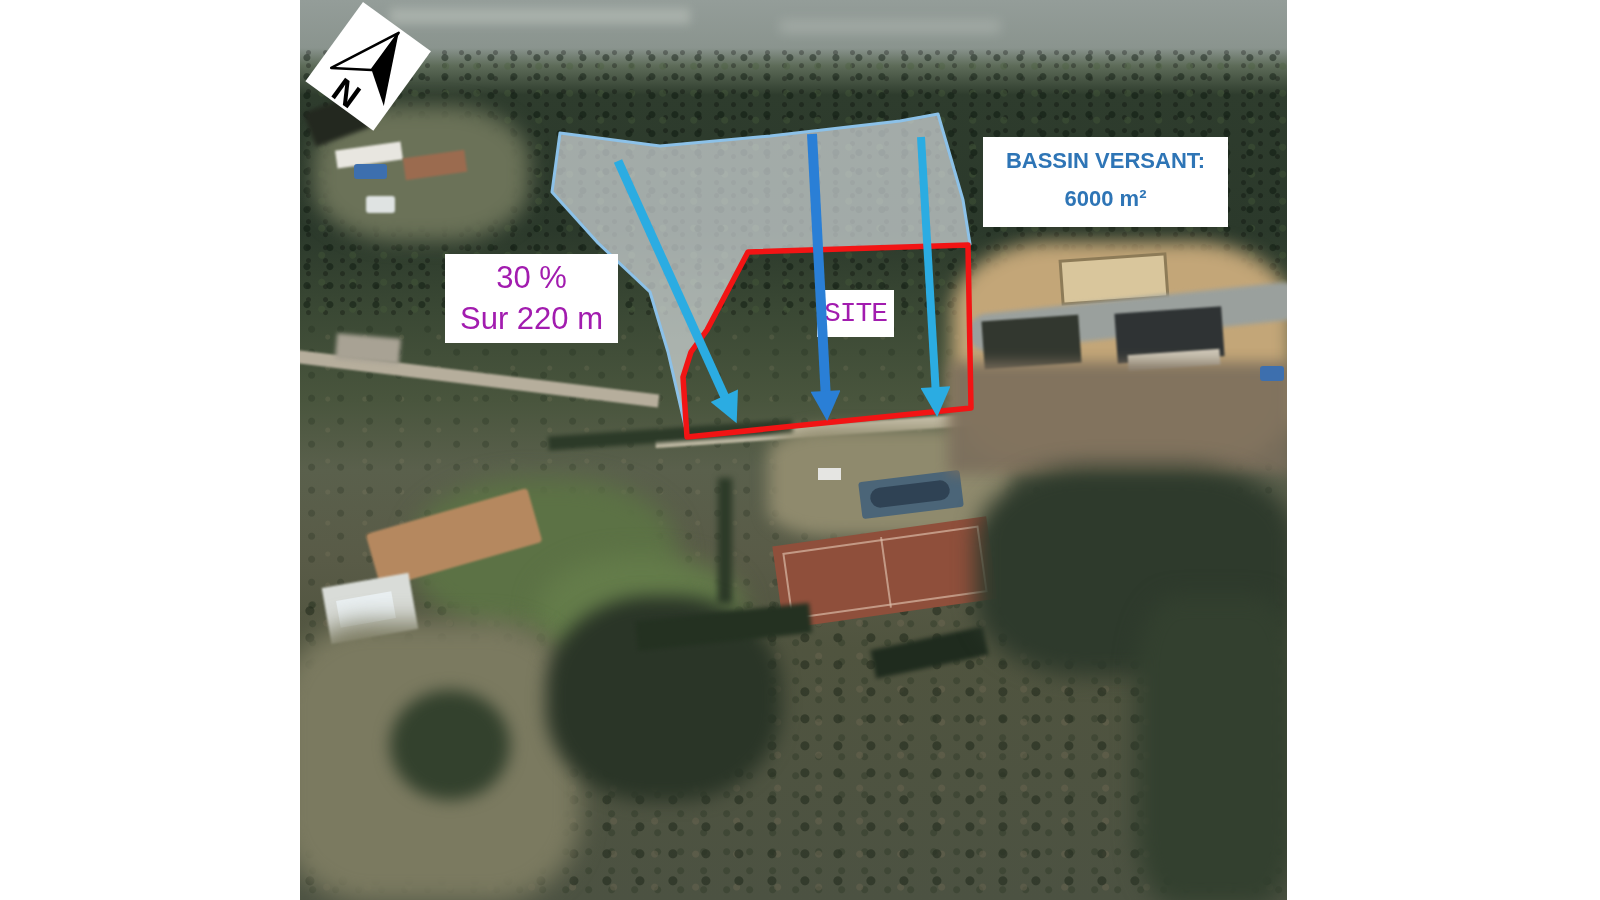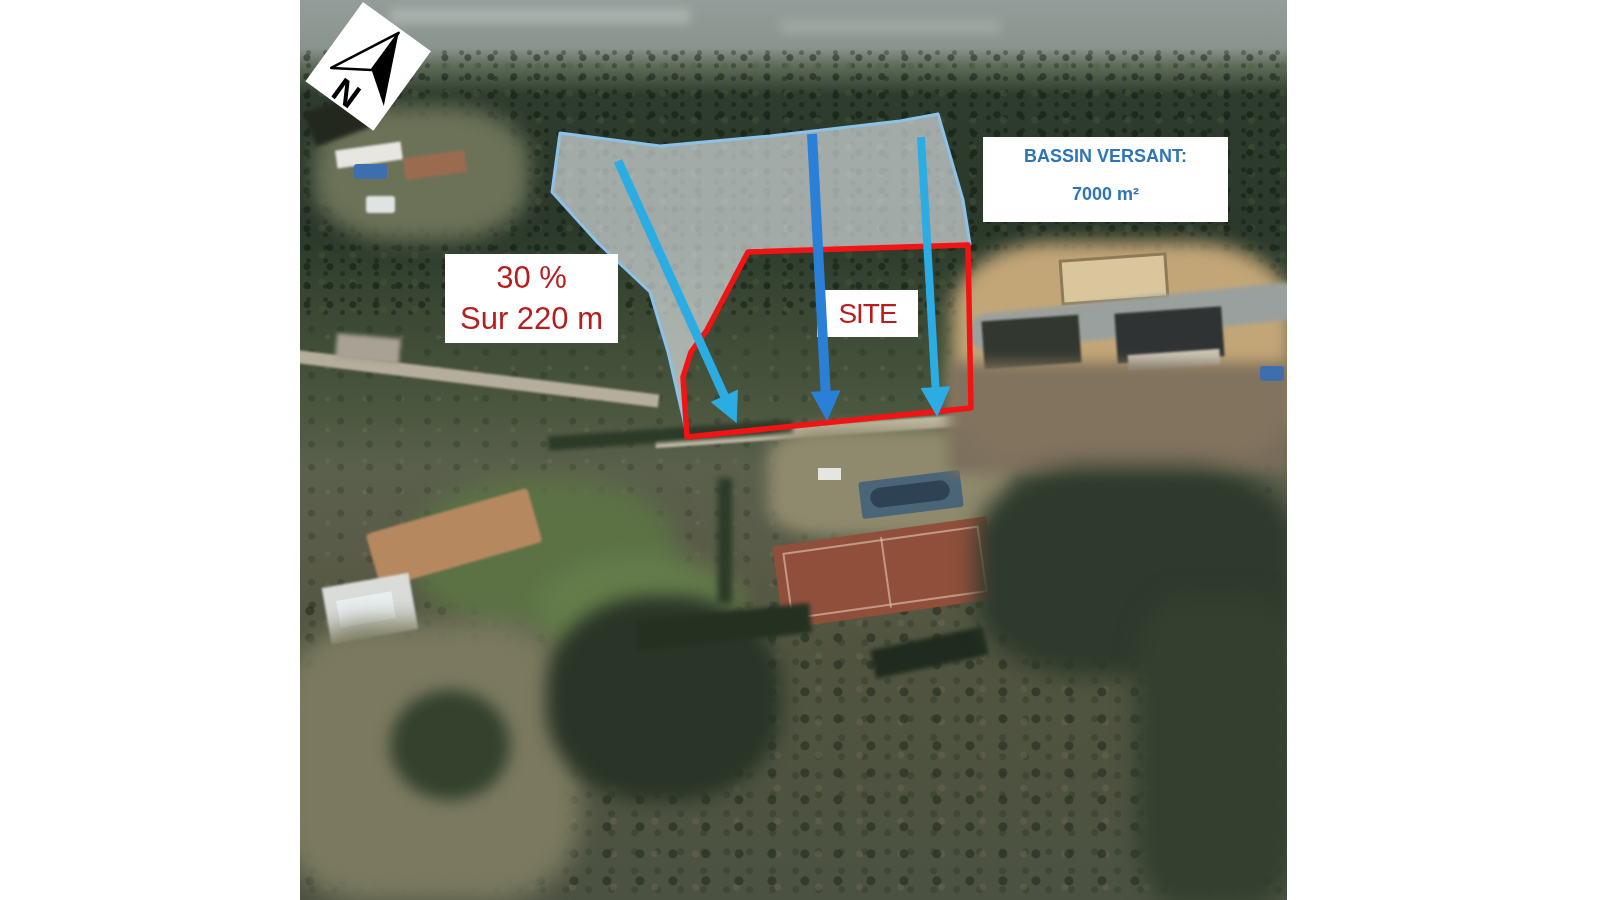--- a/index.html
+++ b/index.html
@@ -22,25 +22,25 @@
      radial-gradient(circle at 75% 55%, rgba(150,140,110,.5) 0 2px, transparent 3px);
      background-size:29px 23px,37px 31px;}
   .tex-bottom{top:600px;height:300px;opacity:.6;background-image:
      radial-gradient(circle at 30% 40%, rgba(18,28,16,.7) 0 4px, transparent 5px),
      radial-gradient(circle at 65% 70%, rgba(120,110,88,.55) 0 3px, transparent 4px),
      radial-gradient(circle at 55% 25%, rgba(40,52,34,.6) 0 3px, transparent 4px);
      background-size:33px 27px,41px 33px,23px 19px;}
   
   #annos,#arrows{position:absolute;left:0;top:0;width:1600px;height:900px;pointer-events:none;}
   #annos{z-index:2;} #arrows{z-index:4;}
-  .obox{position:absolute;background:#fff;text-align:center;z-index:3;color:#b91c1c;}
+  .obox{position:absolute;background:#fff;text-align:center;z-index:3;color:#a21caf;}
   #slope-box{left:445px;top:254px;width:173px;height:86px;font-size:31px;line-height:41px;padding-top:3px;}
-  #site-box{left:817px;top:290px;width:101px;height:47px;font-size:28px;line-height:47px;letter-spacing:-1px;}
-  #bassin-box{left:983px;top:137px;width:245px;height:85px;font-size:18px;line-height:38px;
-              color:#2E75B6;font-weight:600;}
+  #site-box{left:817px;top:290px;width:77px;height:47px;font-size:28px;line-height:47px;letter-spacing:-1px;font-family:Liberation Mono, monospace;}
+  #bassin-box{left:983px;top:137px;width:245px;height:85px;font-size:22px;line-height:38px;
+              padding-top:5px;color:#2E75B6;font-weight:600;}
   
   #compass{position:absolute;left:363px;top:2px;width:84px;height:98px;background:#fff;
            transform:rotate(36deg);transform-origin:top left;z-index:5;}
 </style>
 </head>
 <body>
 
 <div id="stage">
 
   <div id="photo">
@@ -104,21 +104,21 @@
 
   <div class="obox" id="slope-box">
     <div>30 %</div>
     <div>Sur 220 m</div>
   </div>
   <div class="obox" id="site-box">
     <div>SITE</div>
   </div>
   <div class="obox" id="bassin-box">
     <div>BASSIN VERSANT:</div>
-    <div>7000 m²</div>
+    <div>6000 m²</div>
   </div>
 
   <svg id="arrows" viewBox="0 0 1600 900">
     <defs>
       <marker id="headLight" viewBox="0 0 10 10" refX="3" refY="5" markerWidth="34" markerHeight="30" orient="auto" markerUnits="userSpaceOnUse">
         <path d="M0 0 L10 5 L0 10 Z" fill="#2BACE2"></path>
       </marker>
       <marker id="headDark" viewBox="0 0 10 10" refX="3" refY="5" markerWidth="34" markerHeight="30" orient="auto" markerUnits="userSpaceOnUse">
         <path d="M0 0 L10 5 L0 10 Z" fill="#2A7FD6"></path>
       </marker>

